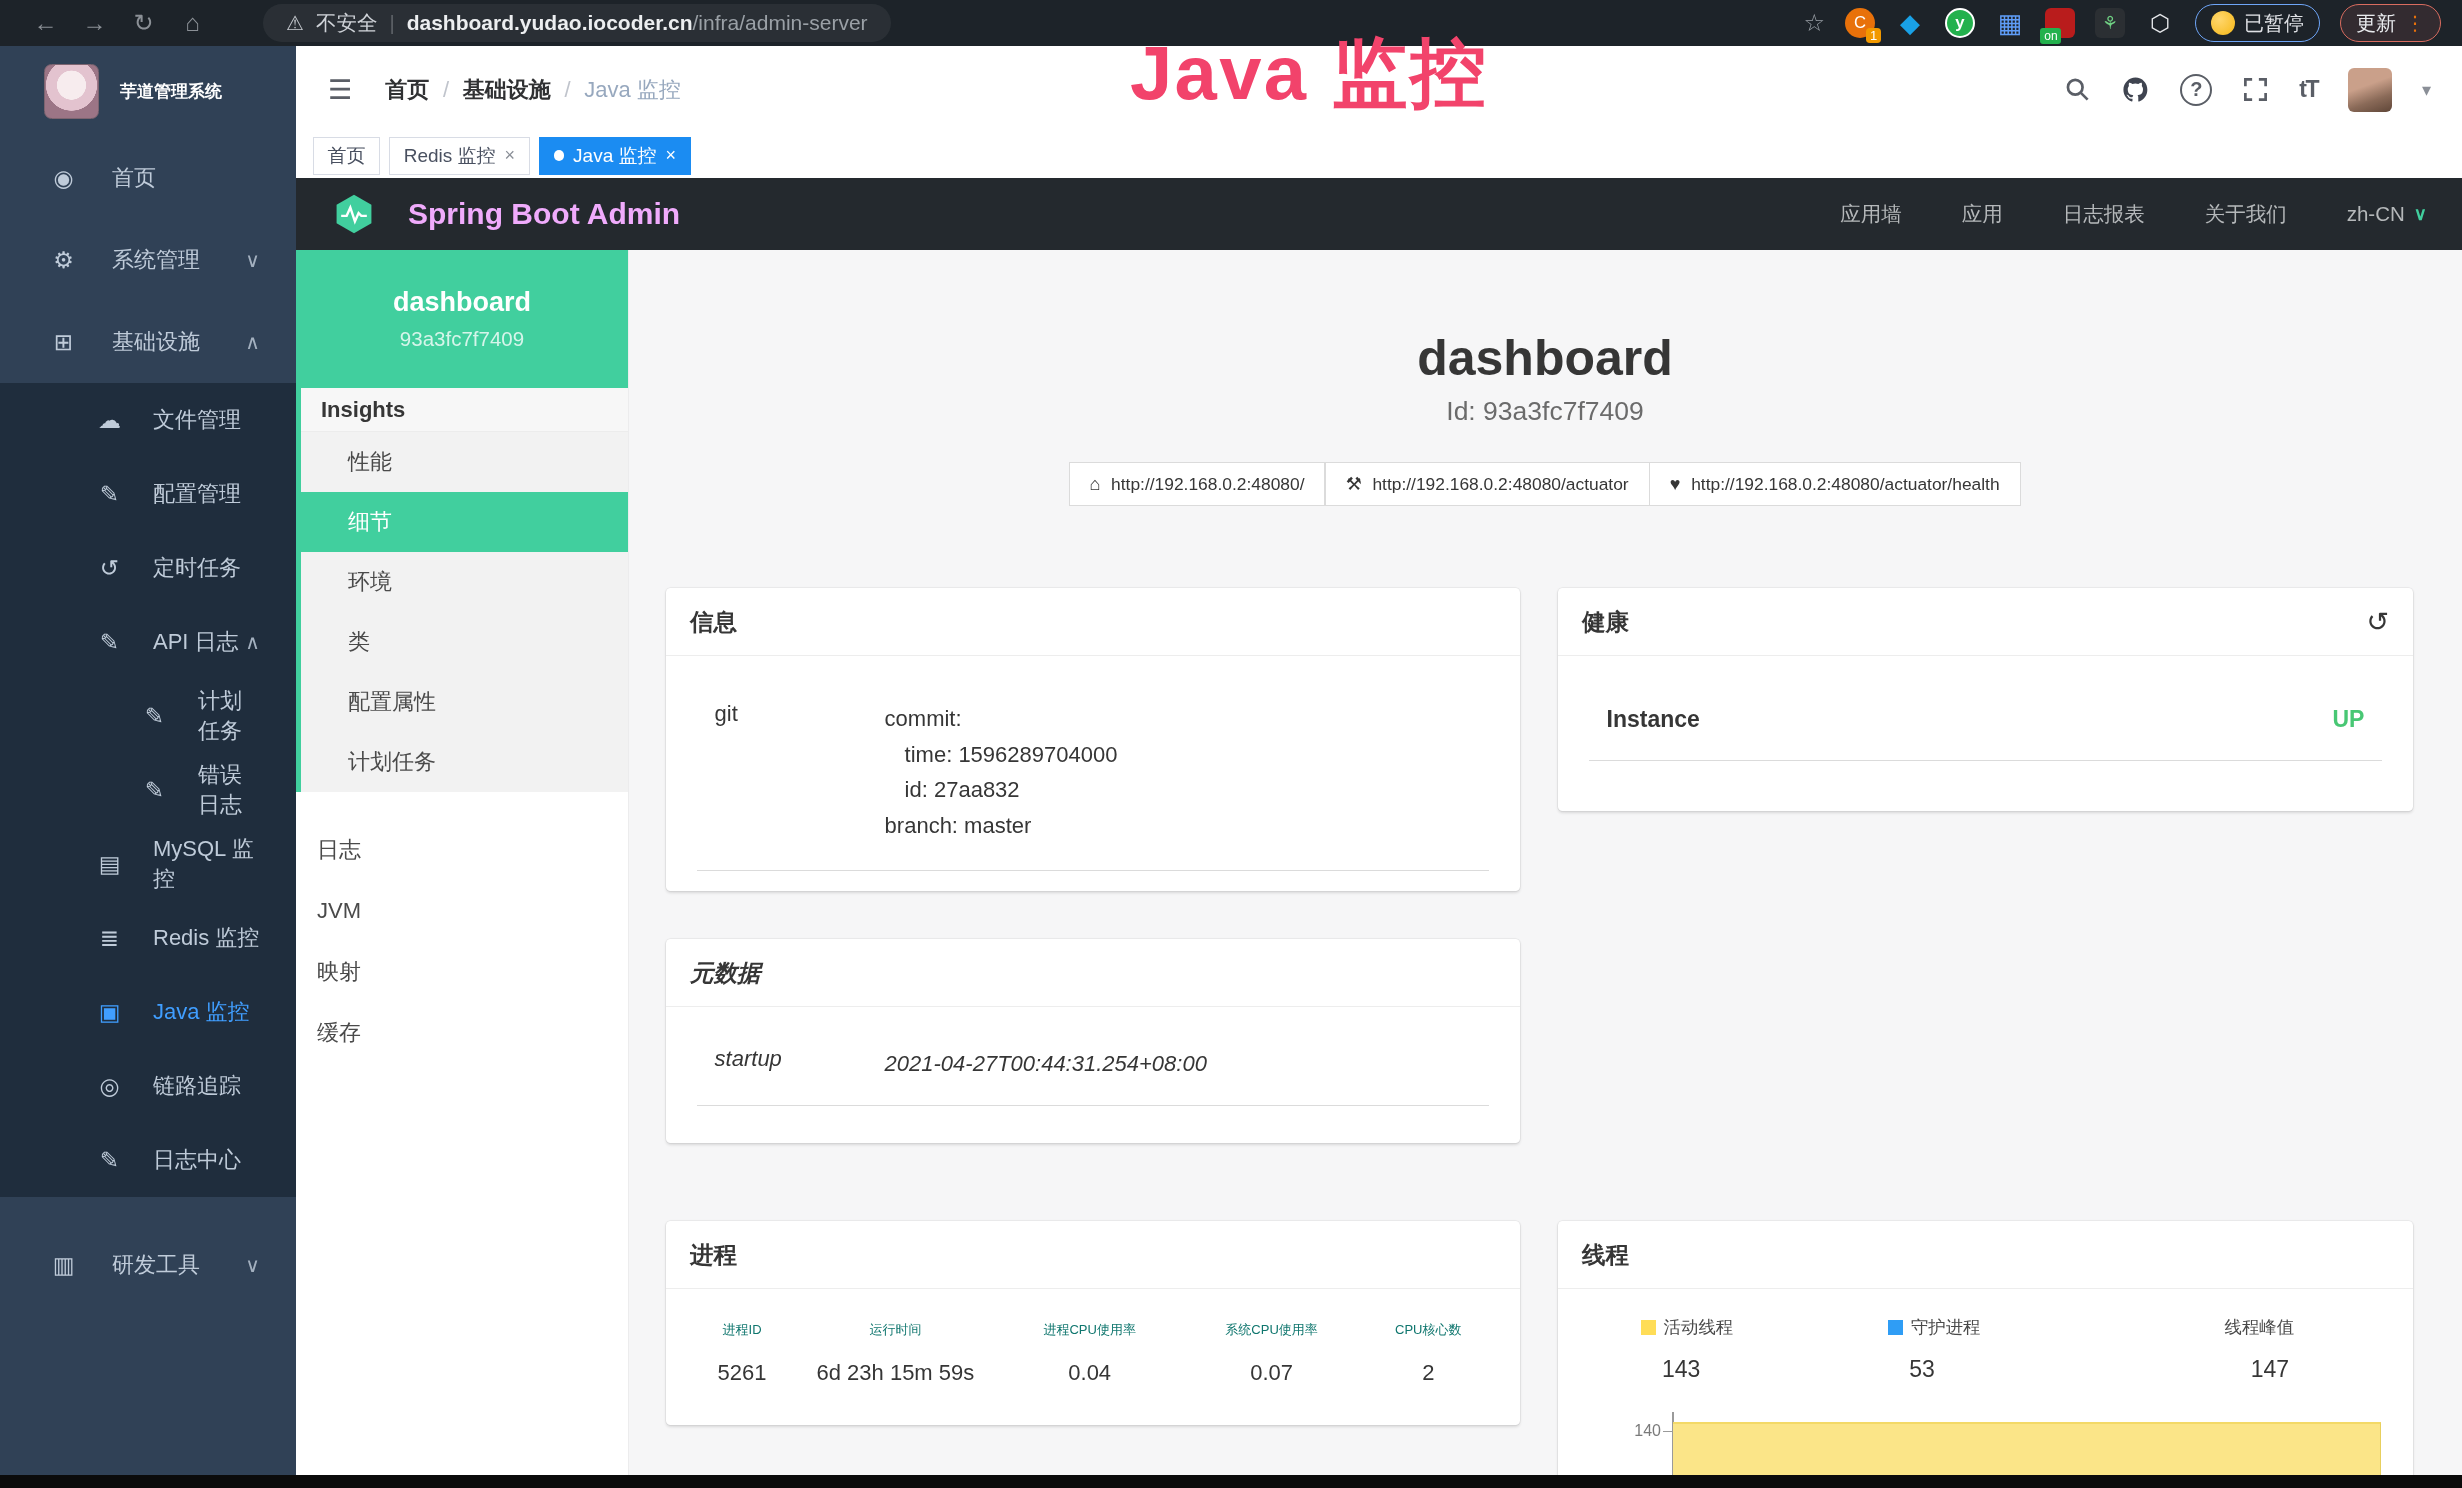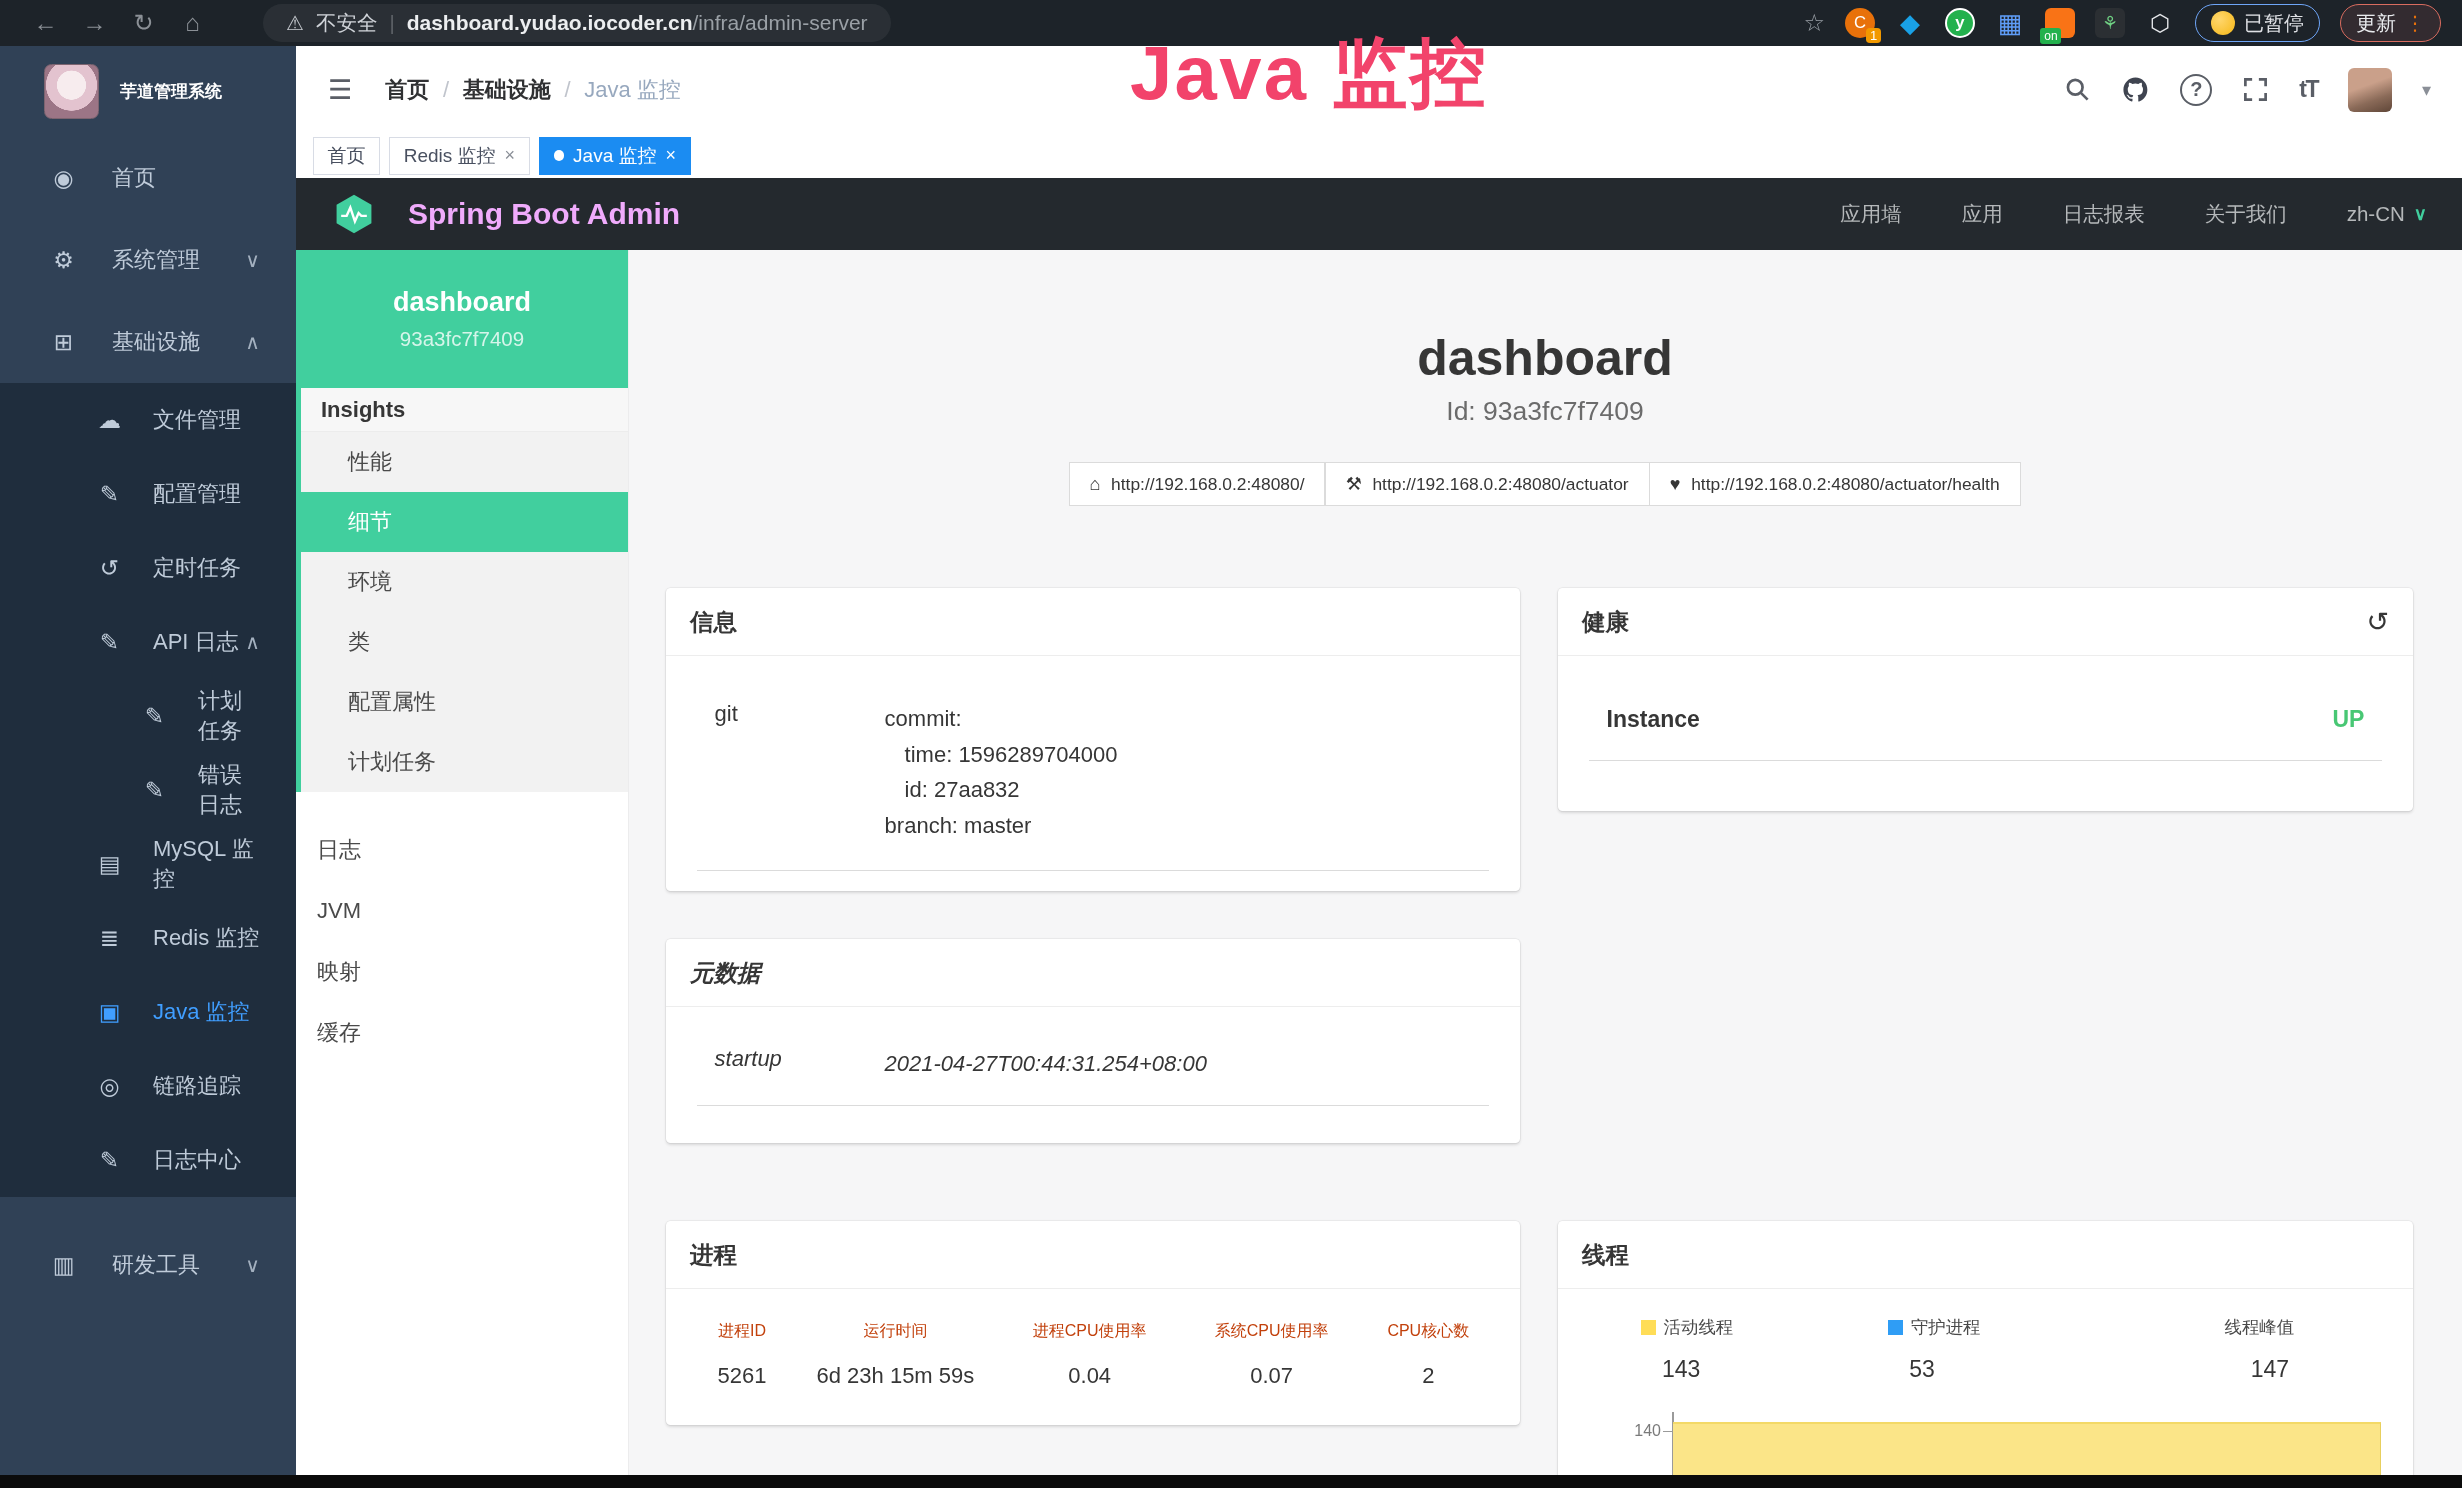--- a/index.html
+++ b/index.html
@@ -15,21 +15,21 @@
   .url-domain { color:#eceef0; font-size:21px; font-weight:bold; }
   .url-path { color:#9aa0a6; font-size:21px; }
   .browser-right { margin-left:auto; display:flex; align-items:center; gap:20px; }
   .star { color:#9aa0a6; font-size:24px; }
   .ext { width:30px; height:30px; border-radius:50%; display:flex; align-items:center; justify-content:center; font-size:16.7px; position:relative; }
   .ext-orange { background:#e8710a; color:#fff; }
   .ext-orange .badge { position:absolute; right:-6px; bottom:-4.6px; background:#f29900; color:#fff; font-size:13px; border-radius:3.8px; padding:0 3.8px; }
   .ext-pin { background:transparent; color:#19a1e6; font-size:26px; }
   .ext-y { background:#23b14d; color:#fff; font-weight:bold; border:2.3px solid #fff; }
   .ext-grid { background:transparent; color:#5f9df8; font-size:26px; }
-  .ext-dark { background:#f97316; border-radius:6px; }
+  .ext-dark { background:#b91c1c; border-radius:6px; }
   .ext-dark .on-badge { position:absolute; left:-4.6px; bottom:-6px; background:#23b14d; color:#fff; font-size:12px; border-radius:3px; padding:0.8px 3.8px; }
   .ext-leaf { background:#2b2f33; border-radius:6px; color:#6fd083; font-size:18px; }
   .ext-puzzle { color:#e8eaed; font-size:23px; }
   .pill { display:flex; align-items:center; gap:9px; border-radius:23px; padding:4.6px 15px; font-size:20px; }
   .pill-paused { border:1.5px solid #6ea5f7; color:#dfe1e5; }
   .emoji-face { width:24px; height:24px; border-radius:50%; background:radial-gradient(circle at 35% 35%, #ffd76e, #f5b716); }
   .pill-update { border:1.5px solid #d96c5f; background:rgba(217,108,95,.12); color:#e8eaed; }
   .pill-update .dots { color:#e8710a; font-size:20px; }
 
   
@@ -109,21 +109,21 @@
   .kv-val { font-size:22px; color:#363636; line-height:1.62; }
   .indent { padding-left:20px; }
   .health-row { display:flex; align-items:center; padding:32px 0 27px; border-bottom:0.8px solid #dbdbdb; margin:0 4.6px; }
   .health-name { font-size:23px; font-weight:bold; color:#363636; padding-left:18px; }
   .health-status { margin-left:auto; font-size:23px; font-weight:bold; padding-right:18px; }
 
   .ptable { padding-top:20px; }
   .prow { display:flex; }
   .pcell { text-align:center; }
   .pc0{width:121px;} .pc1{width:250px;} .pc2{width:220px;} .pc3{width:220px;} .pc4{width:159px;}
-  .phead .pcell { font-size:16px; color:#c2410c; padding:12px 0 7.6px; }
+  .phead .pcell { font-size:13px; color:#0f766e; padding:12px 0 7.6px; }
   .pvals .pcell { font-size:22px; color:#363636; padding:13.7px 0; }
 
   .legend-row { display:flex; padding:26px 30px 0 83px; }
   .legend-cell { flex:1; display:flex; align-items:center; justify-content:flex-start; gap:7.6px; font-size:17.4px; color:#4a4a4a; }
   .legend-cell.peak { justify-content:center; }
   .sq { width:15px; height:15px; display:inline-block; }
   .legend-vals { display:flex; padding:16.7px 30px 0 83px; }
   .legend-val { flex:1; text-align:left; font-size:23px; color:#363636; padding-left:21px; }
   .legend-val.peak { text-align:center; }
   .chart-wrap { position:relative; margin-top:23px; height:167px; }

